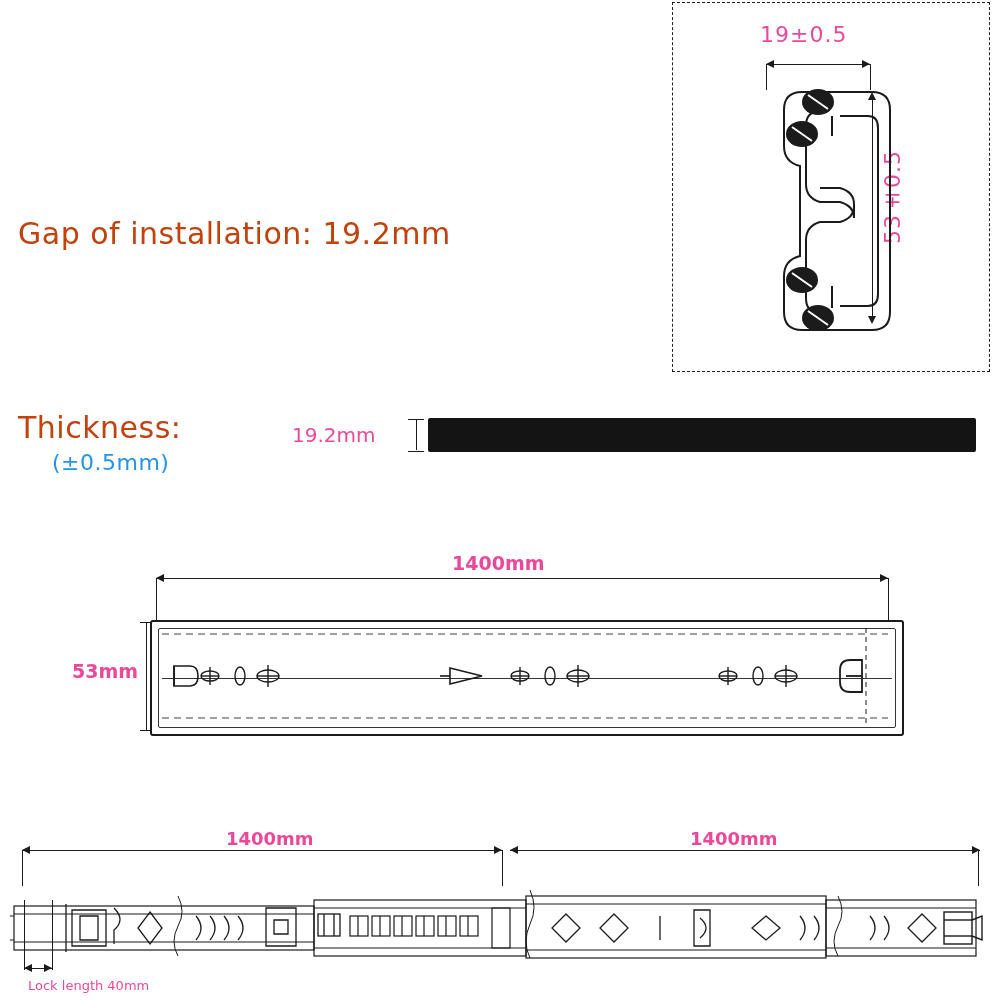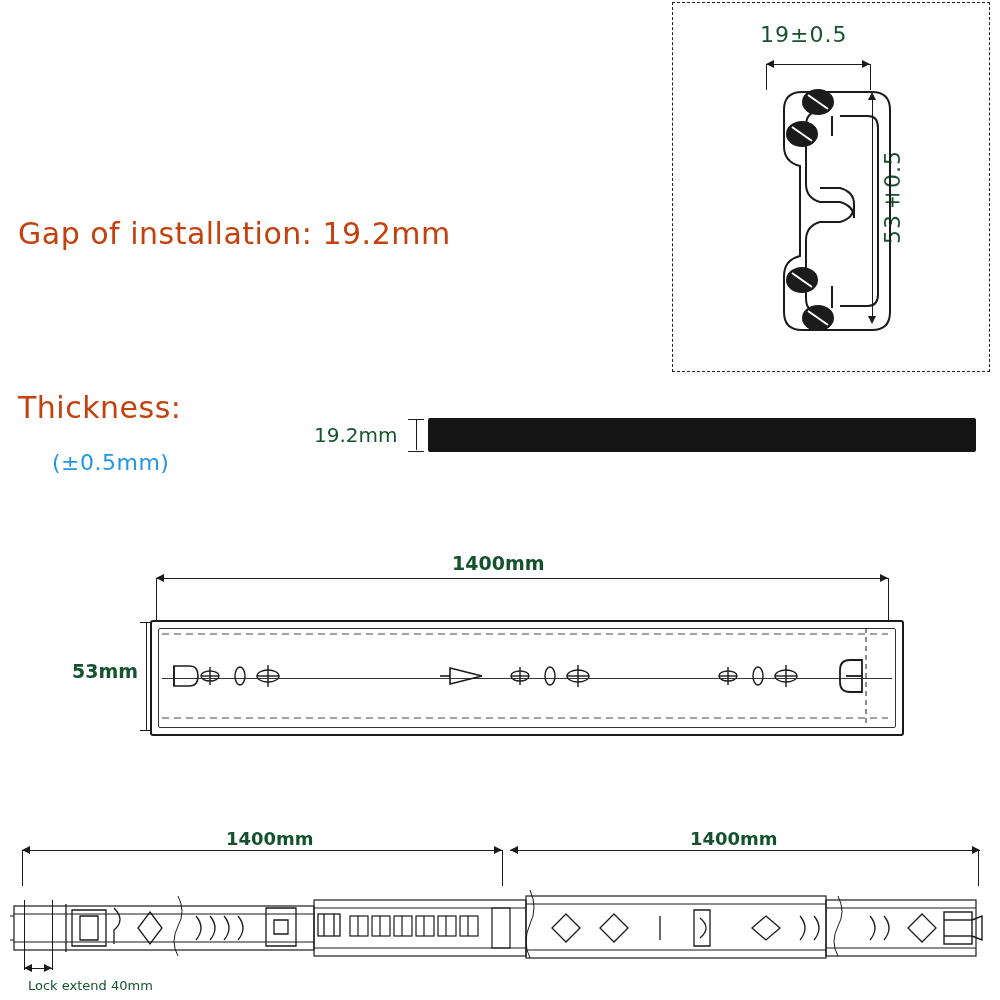--- a/index.html
+++ b/index.html
@@ -13,35 +13,35 @@
 
   
   .blue{
     color:#c2410c;
     font-family:"DejaVu Sans", sans-serif;
     font-weight:400;
     letter-spacing:0.5px;
     white-space:nowrap;
   }
   .lbl-gap{left:18px;top:216px;font-size:30px;}
-  .lbl-thick{left:18px;top:390px;font-size:30px;}
+  .lbl-thick{left:18px;top:410px;font-size:30px;}
   .lbl-thick-sub{left:52px;top:450px;font-size:22px;color:#2196e8;}
   .lbl-pull{left:14px;top:520px;font-size:30px;}
   .lbl-full{left:14px;top:780px;font-size:30px;}
 
   
   .dim{
-    color:#14532d;
+    color:#ec4899;
     font-family:"DejaVu Sans", sans-serif;
     white-space:nowrap;
   }
   .d19top{left:760px;top:22px;font-size:22px;letter-spacing:1px;}
   .d53side{left:880px;top:150px;font-size:22px;letter-spacing:1px;
            writing-mode:vertical-rl;transform:rotate(180deg);}
-  .d192{left:314px;top:423px;font-size:20px;}
+  .d192{left:292px;top:423px;font-size:20px;}
   .d1400top{left:452px;top:552px;font-size:19px;font-weight:600;}
   .d53mm{left:72px;top:660px;font-size:19px;font-weight:600;}
   .dfull1{left:226px;top:828px;font-size:18px;font-weight:600;}
   .dfull2{left:690px;top:828px;font-size:18px;font-weight:600;}
   .dlock{left:28px;top:978px;font-size:13px;}
 
   
   .dashbox{
     left:672px;top:2px;width:316px;height:368px;
     border:1px dashed #222;background:#fff;
@@ -225,21 +225,21 @@
       <path d="M700 40 Q690 40 690 50 L690 62 Q690 72 700 72"></path>
       <path d="M700 40 L712 40 L712 72 L700 72"></path>
       <line x1="696" y1="56" x2="712" y2="56"></line>
     </g>
 
     <line x1="716" y1="8" x2="716" y2="104" stroke="#1b1b1b" stroke-width="1" stroke-dasharray="5 4"></line>
   </svg>
 
   <div class="abs dim dfull1">1400mm</div>
   <div class="abs dim dfull2">1400mm</div>
-  <div class="abs dim dlock">Lock extend 40mm</div>
+  <div class="abs dim dlock">Lock length 40mm</div>
 
   <div class="abs ln lnh" style="left:22px;top:850px;width:480px;"></div>
   <div class="abs arrL" style="left:22px;top:846px;"></div>
   <div class="abs arrR" style="left:494px;top:846px;"></div>
   <div class="abs ln lnv" style="left:22px;top:850px;height:36px;"></div>
   <div class="abs ln lnv" style="left:502px;top:850px;height:36px;"></div>
 
   <div class="abs ln lnh" style="left:510px;top:850px;width:470px;"></div>
   <div class="abs arrL" style="left:510px;top:846px;"></div>
   <div class="abs arrR" style="left:972px;top:846px;"></div>

